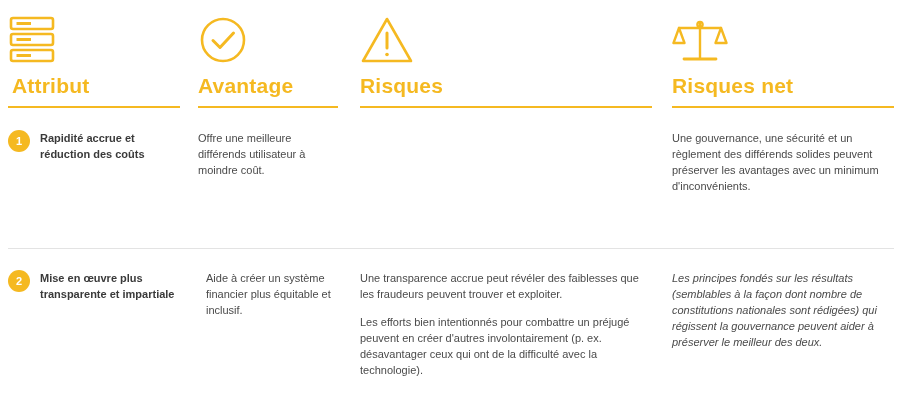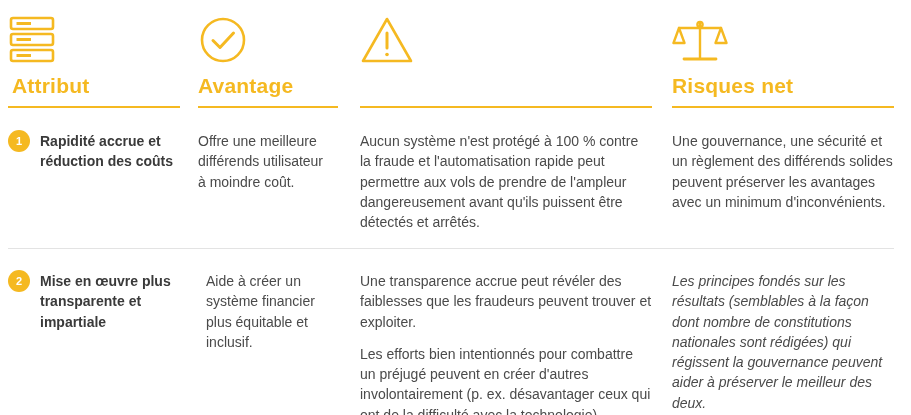--- a/index.html
+++ b/index.html
@@ -75,21 +75,21 @@
     align-items: center;
     justify-content: center;
     line-height: 1;
   }
   .badge-1 { left: 8px;  top: 130px; }
   .badge-2 { left: 8px;  top: 270px; }
 
   
   .cell {
     position: absolute;
-    font-size: 14px;
+    font-size: 11px;
     line-height: 1.45;
     color: #4a4a4a;
     box-sizing: border-box;
   }
   .cell p { margin: 0 0 12px 0; }
   .cell p:last-child { margin-bottom: 0; }
 
   .cell-attr {
     font-weight: bold;
     color: #3a3a3a;
@@ -152,32 +152,30 @@
       <path d="M49 13 L43.5 28 L54.5 28 Z" stroke-linejoin="round"></path>
     </svg>
   </div>
 
   <div class="heading" style="left:12px;">Attribut</div>
   <div class="rule" style="left:8px;  width:172px;"></div>
 
   <div class="heading" style="left:198px;">Avantage</div>
   <div class="rule" style="left:198px; width:140px;"></div>
 
+  <div class="heading" style="left:360px;">Risques</div>
   <div class="rule" style="left:360px; width:292px;"></div>
 
   <div class="heading" style="left:672px;">Risques net</div>
   <div class="rule" style="left:672px; width:222px;"></div>
 
   <div class="badge badge-1">1</div>
 
   <div class="cell cell-attr r1 c-attr">Rapidité accrue et réduction des coûts</div>
   <div class="cell r1 c-av">Offre une meilleure différends utilisateur à moindre coût.</div>
-  <div class="cell r1 c-ri">
-    <p>Aucun système n'est protégé à 100 % contre la fraude et l'automatisation rapide peut permettre aux vols de prendre de l'ampleur dangereusement avant qu'ils puissent être détectés et arrêtés.</p>
-  </div>
   <div class="cell r1 c-ne">Une gouvernance, une sécurité et un règlement des différends solides peuvent préserver les avantages avec un minimum d'inconvénients.</div>
 
   <div class="row-divider divider-1"></div>
 
   <div class="badge badge-2">2</div>
 
   <div class="cell cell-attr r2 c-attr">Mise en œuvre plus transparente et impartiale</div>
   <div class="cell r2 c-av">Aide à créer un système financier plus équitable et inclusif.</div>
   <div class="cell r2 c-ri">
     <p>Une transparence accrue peut révéler des faiblesses que les fraudeurs peuvent trouver et exploiter.</p>

